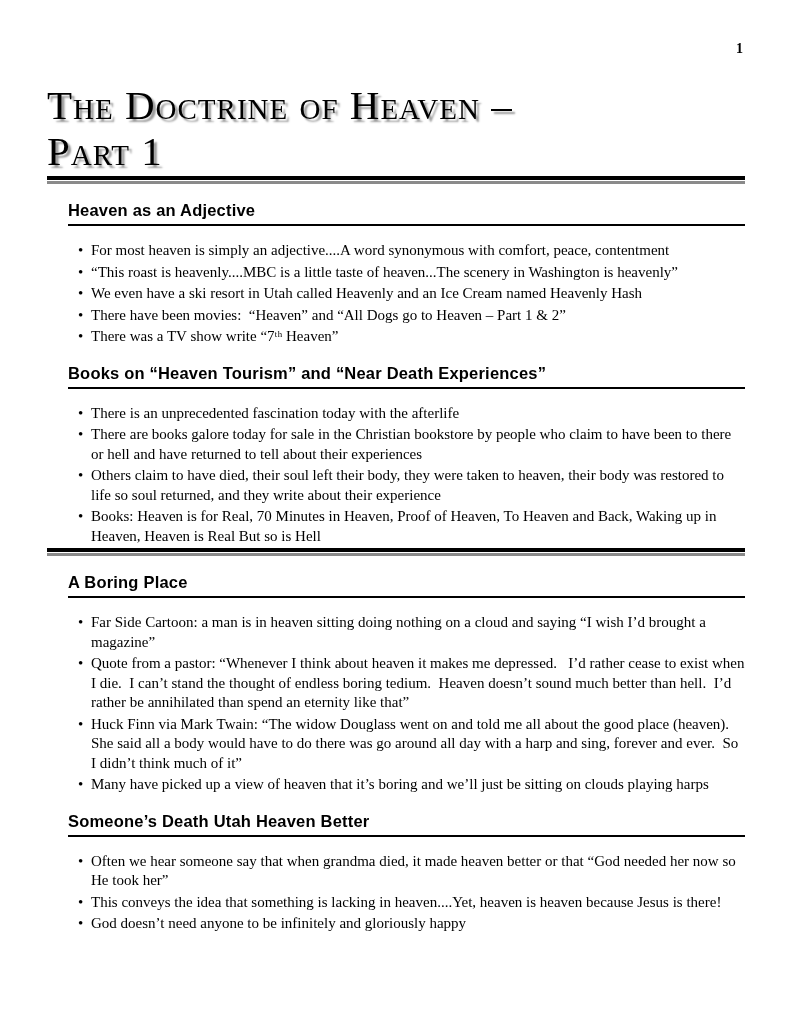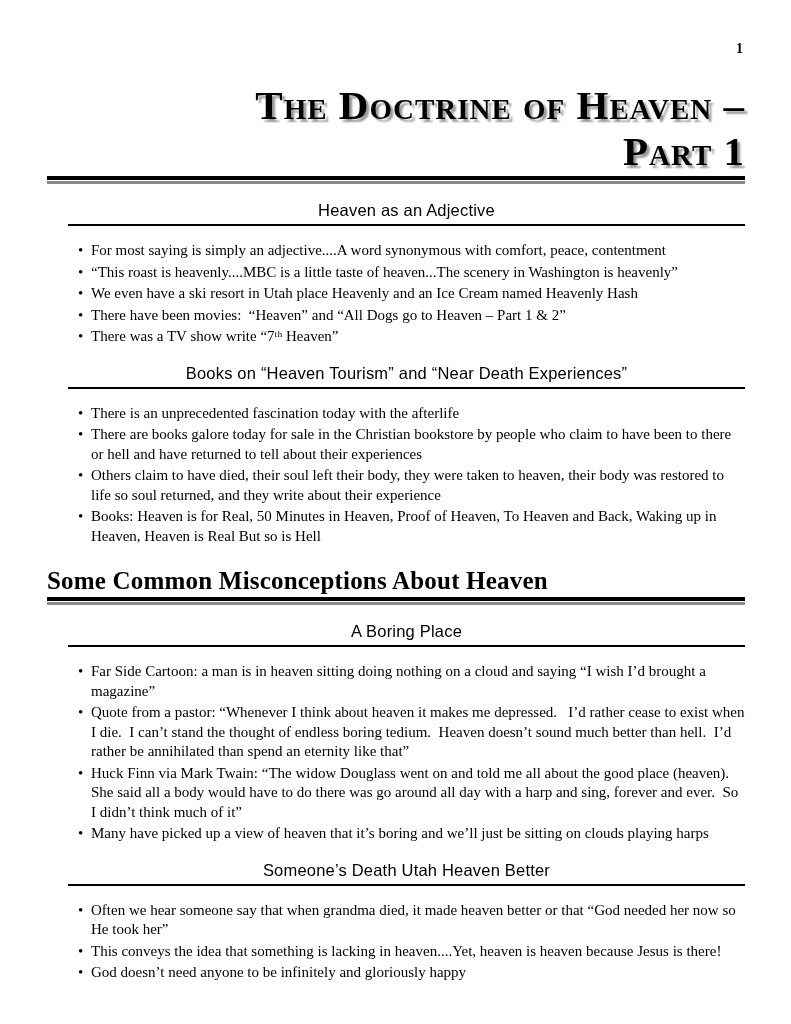--- a/index.html
+++ b/index.html
@@ -16,22 +16,22 @@
   }
   .page-number {
     position: absolute;
     top: 41px;
     right: 48px;
     font-size: 14px;
     font-weight: bold;
   }
   .doc-title {
     margin: 82px 0 0 0;
-    text-align: right;
-    font-weight: bold;
+    text-align: left;
+    font-weight: normal;
     font-variant: small-caps;
     font-size: 41px;
     line-height: 46px;
     letter-spacing: 1px;
     text-shadow: 3px 3px 2px #9a9a9a;
   }
   .section-heading {
     margin: 21px 0 0 0;
     font-size: 25px;
     line-height: 28px;
@@ -49,23 +49,22 @@
   .subsection { margin-left: 21px; }
   .subsection-heading-wrap {
     margin-top: 16px;
     padding-bottom: 4px;
     border-bottom: 2px solid #000000;
   }
   .subsection-heading {
     font-family: "Liberation Sans", "DejaVu Sans", sans-serif;
     font-size: 16.5px;
     line-height: 20px;
-    font-weight: normal;
+    font-weight: bold;
     letter-spacing: 0.2px;
-    text-align: center;
   }
   .bullets {
     list-style: none;
     margin: 15px 0 0 9px;
     padding: 0;
   }
   .bullets li {
     position: relative;
     padding-left: 14px;
     font-size: 15px;
@@ -93,43 +92,42 @@
   </h1>
 
   <div class="section">
     <div class="section-rule"></div>
 
     <div class="subsection">
       <div class="subsection-heading-wrap">
         <div class="subsection-heading">Heaven as an Adjective</div>
       </div>
       <ul class="bullets">
-        <li>For most saying is simply an adjective....A word synonymous with comfort, peace, contentment</li>
+        <li>For most heaven is simply an adjective....A word synonymous with comfort, peace, contentment</li>
         <li>“This roast is heavenly....MBC is a little taste of heaven...The scenery in Washington is heavenly”</li>
-        <li>We even have a ski resort in Utah place Heavenly and an Ice Cream named Heavenly Hash</li>
+        <li>We even have a ski resort in Utah called Heavenly and an Ice Cream named Heavenly Hash</li>
         <li>There have been movies:  “Heaven” and “All Dogs go to Heaven – Part 1 &amp; 2”</li>
         <li>There was a TV show write “7ᵗʰ Heaven”</li>
       </ul>
     </div>
 
     <div class="subsection">
       <div class="subsection-heading-wrap">
         <div class="subsection-heading">Books on “Heaven Tourism” and “Near Death Experiences”</div>
       </div>
       <ul class="bullets">
         <li>There is an unprecedented fascination today with the afterlife</li>
         <li>There are books galore today for sale in the Christian bookstore by people who claim to have been to there or hell and have returned to tell about their experiences</li>
         <li>Others claim to have died, their soul left their body, they were taken to heaven, their body was restored to life so soul returned, and they write about their experience</li>
-        <li>Books: Heaven is for Real, 50 Minutes in Heaven, Proof of Heaven, To Heaven and Back, Waking up in Heaven, Heaven is Real But so is Hell</li>
+        <li>Books: Heaven is for Real, 70 Minutes in Heaven, Proof of Heaven, To Heaven and Back, Waking up in Heaven, Heaven is Real But so is Hell</li>
       </ul>
     </div>
   </div>
 
   <div class="section">
-    <h2 class="section-heading">Some Common Misconceptions About Heaven</h2>
     <div class="section-rule"></div>
 
     <div class="subsection">
       <div class="subsection-heading-wrap">
         <div class="subsection-heading">A Boring Place</div>
       </div>
       <ul class="bullets">
         <li>Far Side Cartoon: a man is in heaven sitting doing nothing on a cloud and saying “I wish I’d brought a magazine”</li>
         <li>Quote from a pastor: “Whenever I think about heaven it makes me depressed.   I’d rather cease to exist when I die.  I can’t stand the thought of endless boring tedium.  Heaven doesn’t sound much better than hell.  I’d rather be annihilated than spend an eternity like that”</li>
         <li>Huck Finn via Mark Twain: “The widow Douglass went on and told me all about the good place (heaven).  She said all a body would have to do there was go around all day with a harp and sing, forever and ever.  So I didn’t think much of it”</li>

